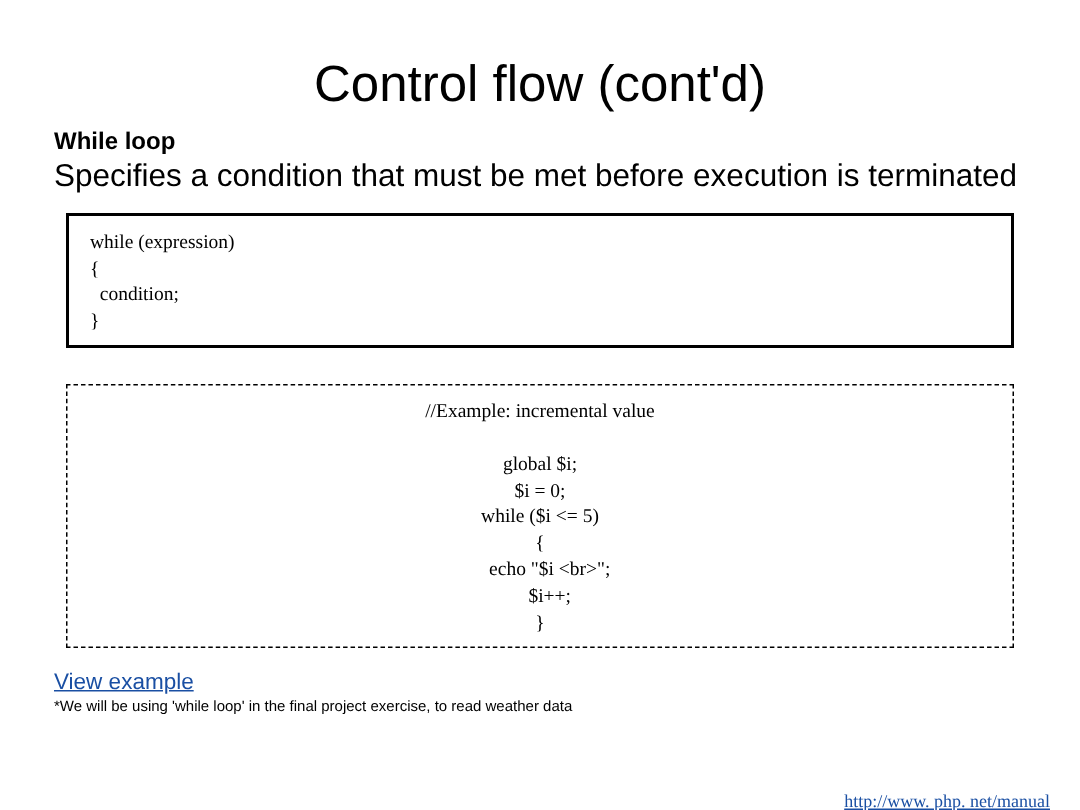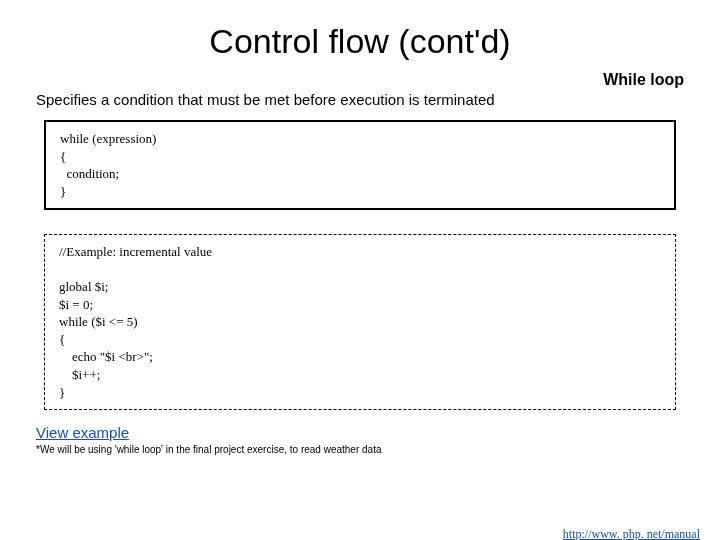--- a/index.html
+++ b/index.html
@@ -10,49 +10,49 @@
     background: #fff;
     font-family: Arial, Helvetica, sans-serif;
     color: #000;
     padding: 8px 36px 8px 36px;
     position: relative;
   }
   .title {
     text-align: center;
     font-size: 34px;
     font-weight: 400;
-    margin: 2px 0 10px 0;
+    margin: 17px 0 10px 0;
   }
   .subhead {
     font-size: 16px;
     font-weight: bold;
     margin: 4px 0 2px 0;
-    text-align: right;
   }
   .desc {
-    font-size: 15px;
+    font-size: 21px;
     margin: 0 0 12px 0;
   }
   .codebox {
     border: 2px solid #000;
     padding: 8px 14px;
     margin: 0 8px 24px 8px;
     font-family: Georgia, 'Times New Roman', serif;
     font-size: 13px;
     line-height: 1.35;
     white-space: pre;
   }
   .dashedbox {
     border: 1.5px dashed #000;
     padding: 8px 14px;
     margin: 0 8px 14px 8px;
     font-family: Georgia, 'Times New Roman', serif;
     font-size: 13px;
     line-height: 1.35;
     white-space: pre;
+    text-align: center;
   }
   .link {
     color: #1a4fa3;
     text-decoration: underline;
     font-size: 15px;
   }
   .note {
     font-size: 10px;
     margin: 2px 0 0 0;
   }

